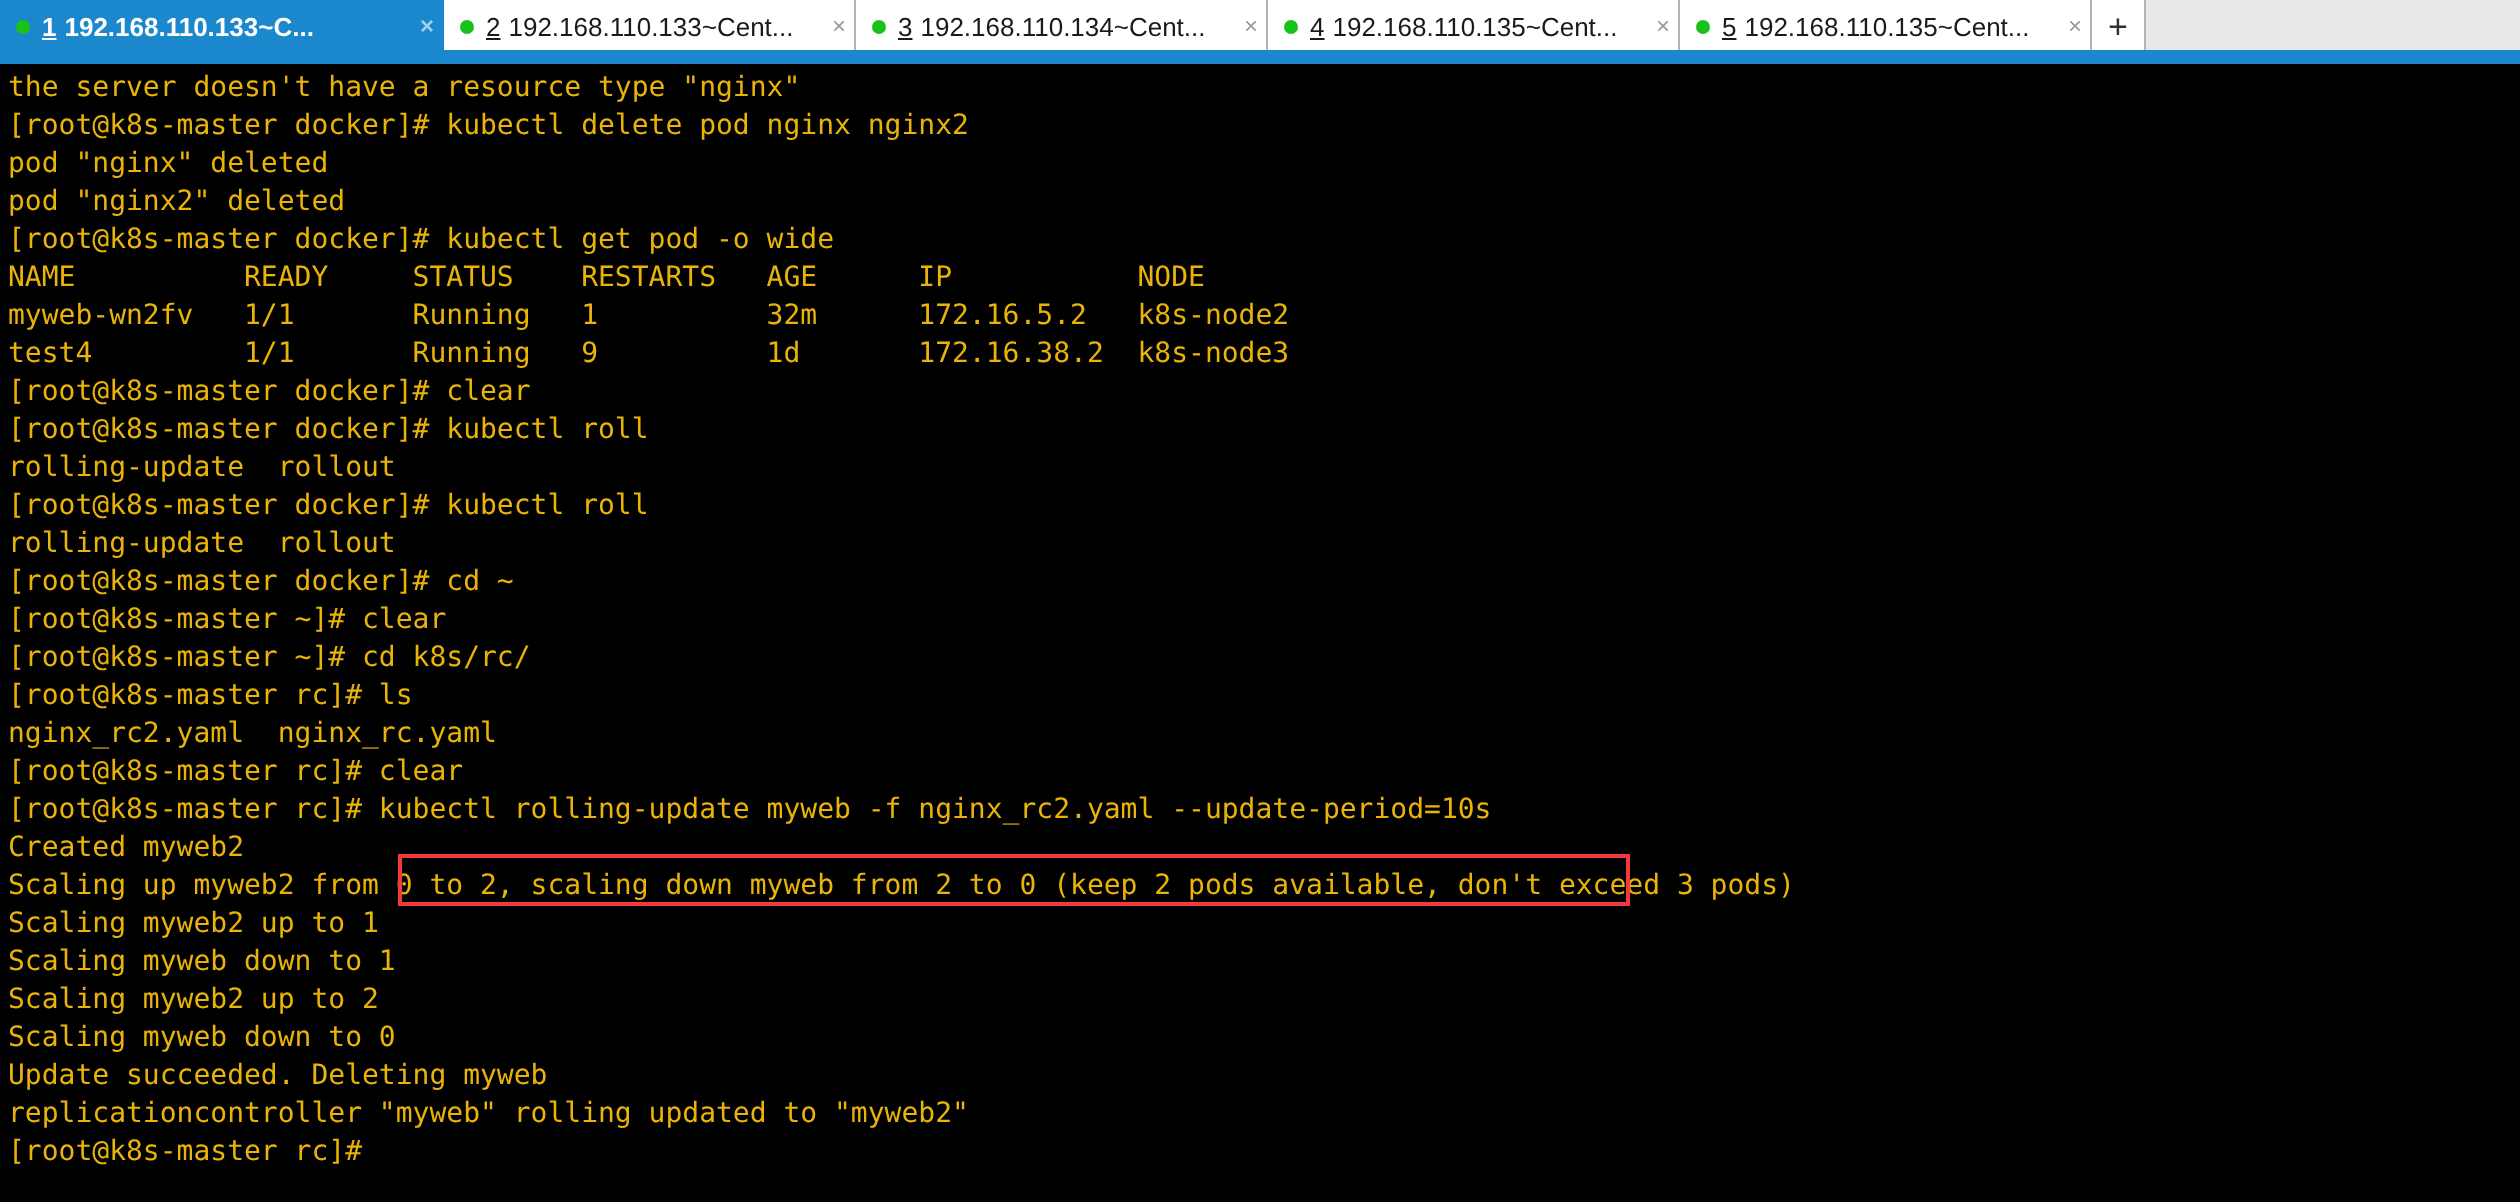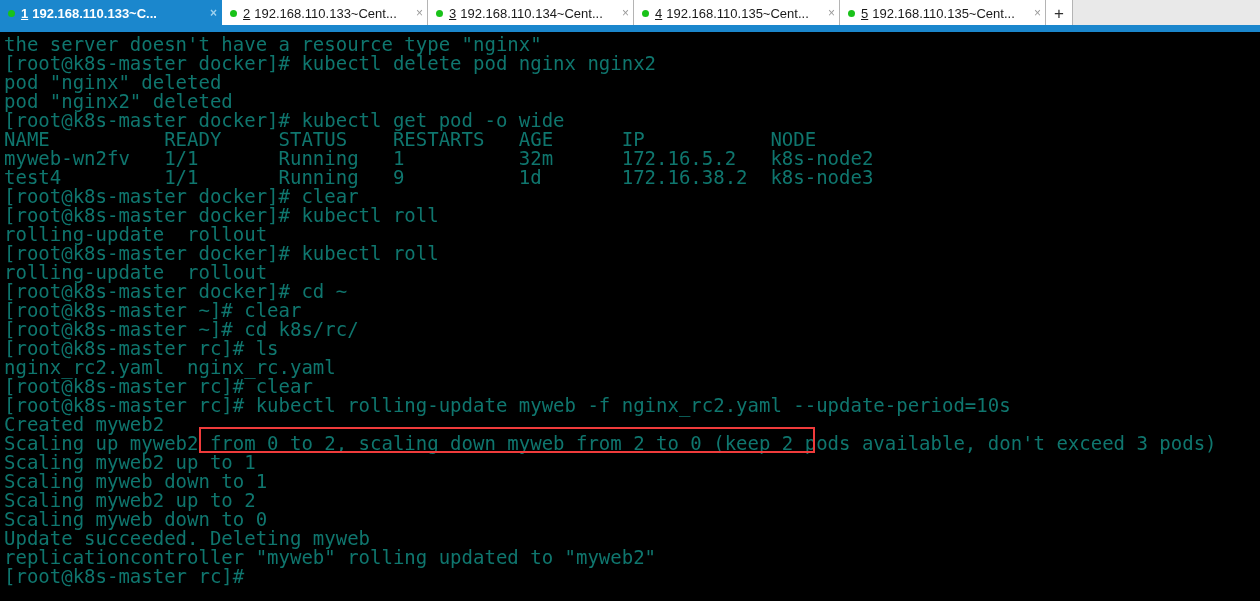--- a/index.html
+++ b/index.html
@@ -113,23 +113,23 @@
     position: relative;
     width: 1260px;
     height: 569px;
     background: #000000;
     overflow: hidden;
   }
   #term-lines {
     position: absolute;
     left: 4px;
     top: 3px;
-    color: #0f766e;
+    color: #eab308;
     font-family: "DejaVu Sans Mono", monospace;
-    font-size: 19px;
+    font-size: 14px;
     line-height: 19px;
     letter-spacing: 0px;
     white-space: pre;
   }
   .tline {
     height: 19px;
   }
   #highlight-box {
     position: absolute;
     left: 199px;

